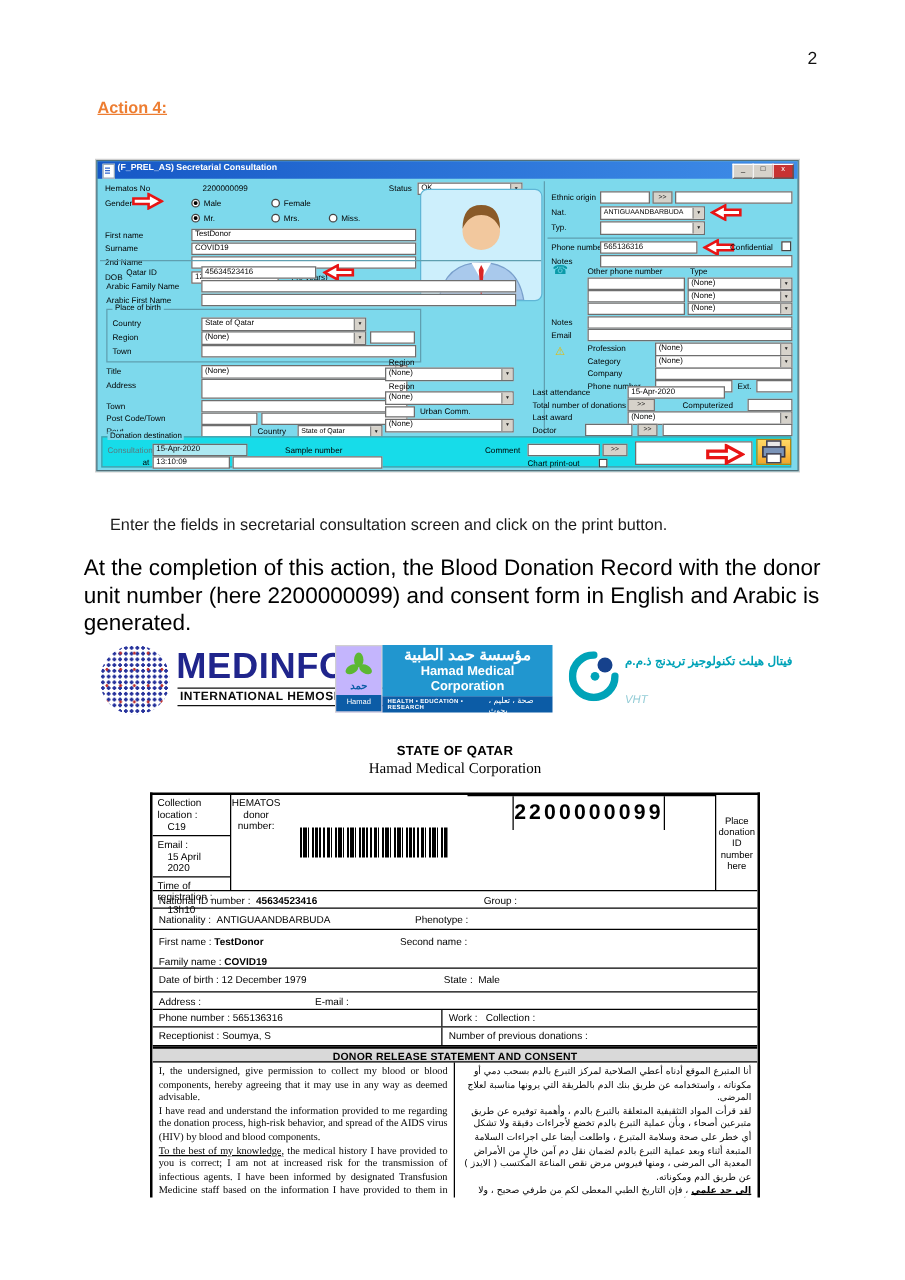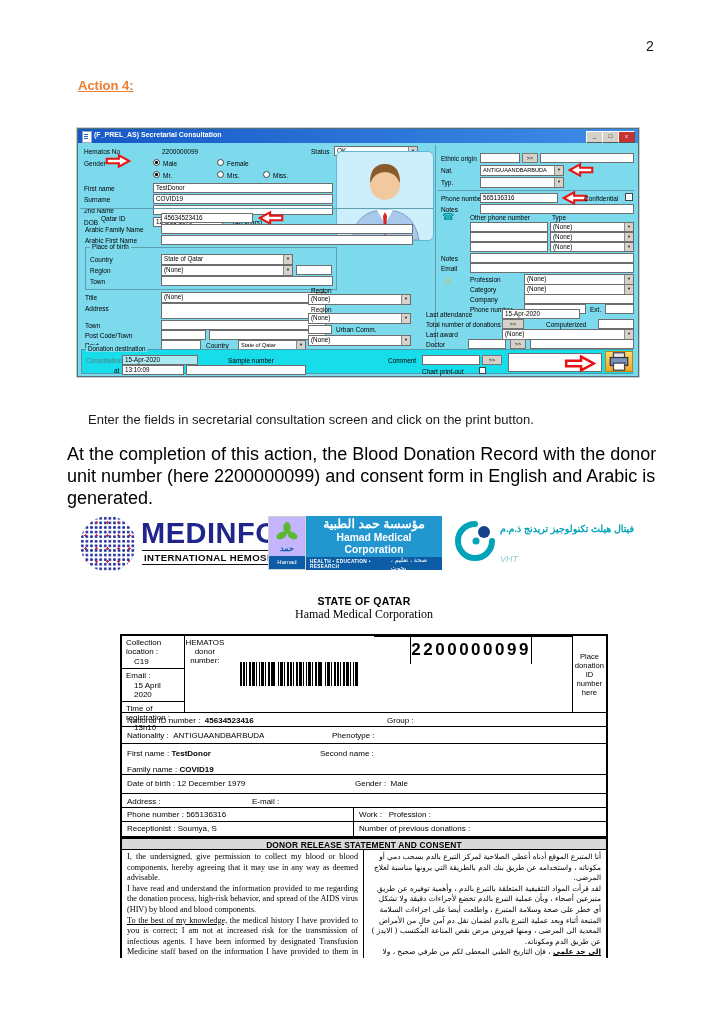--- a/index.html
+++ b/index.html
@@ -373,30 +373,30 @@
       <div style="padding-top:2px;">
         <span>First name :</span>&nbsp;<span class="b">TestDonor</span>
         <span style="position:absolute;left:198px;">Second name :</span>
       </div>
       <div style="padding-top:7px;">
         <span>Family name :</span>&nbsp;<span class="b">COVID19</span>
       </div>
     </div>
     <div class="frow pad" style="height:19px;padding-top:4px;">
       <span>Date of birth :</span>&nbsp;<span>12 December 1979</span>
-      <span style="position:absolute;left:233px;"><span>Gender :</span>&nbsp;&nbsp;<span>Male</span></span>
+      <span style="position:absolute;left:233px;"><span>State :</span>&nbsp;&nbsp;<span>Male</span></span>
     </div>
     <div class="frow pad" style="height:14px;">
       <span>Address :</span>
       <span style="position:absolute;left:130px;">E-mail :</span>
     </div>
     <div class="frow" style="height:14px;">
       <div class="split">
         <div class="lc"><span>Phone number :</span>&nbsp;<span>565136316</span></div>
-        <div class="rc"><span>Work :</span>&nbsp;&nbsp;&nbsp;<span>Profession :</span></div>
+        <div class="rc"><span>Work :</span>&nbsp;&nbsp;&nbsp;<span>Collection :</span></div>
       </div>
     </div>
     <div class="frow" style="height:15px;">
       <div class="split">
         <div class="lc"><span>Receptionist :</span>&nbsp;<span>Soumya, S</span></div>
         <div class="rc"><span>Number of previous donations :</span></div>
       </div>
     </div>
     <div class="frow consenthdr">DONOR RELEASE STATEMENT AND CONSENT</div>
     <div class="frow r10">

